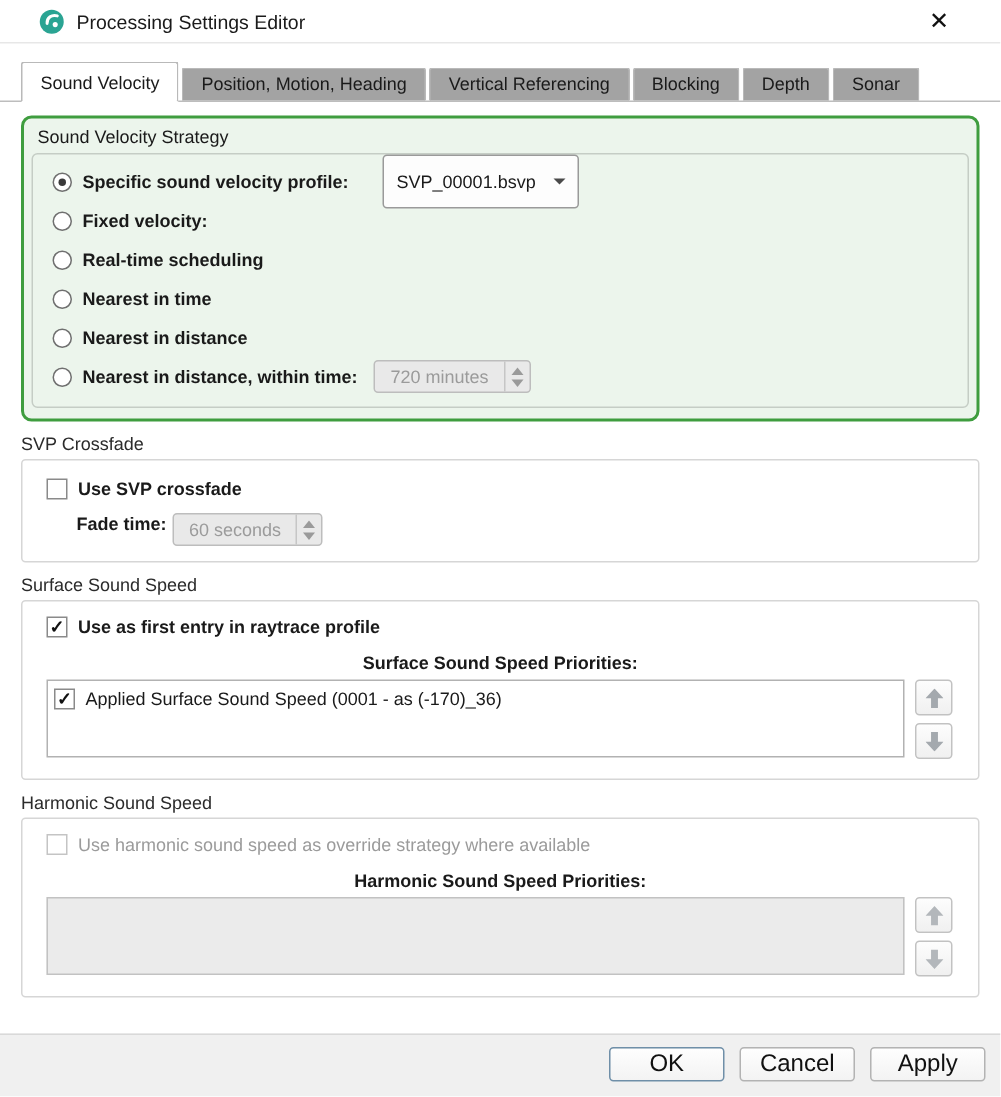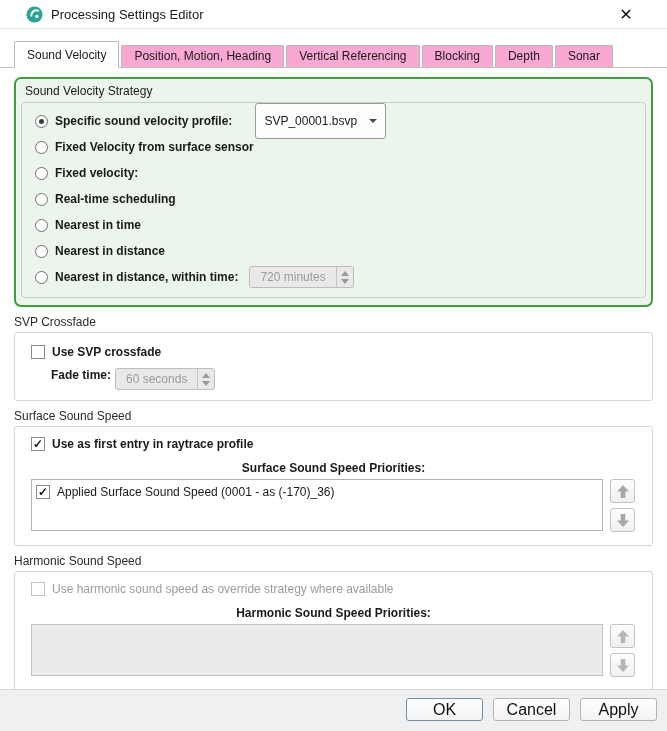--- a/index.html
+++ b/index.html
@@ -23,21 +23,21 @@
     margin-left:auto; width:30px; height:24px; display:flex; align-items:center; justify-content:center;
     font-size:16px; color:#111; cursor:default;
   }
   
   .tabbar{
     display:flex; align-items:flex-end;
     margin-top:12px; padding-left:14px;
     border-bottom:1px solid #bdbdbd;
   }
   .tab{
-    background:#f9a8d4; border:1px solid #b9b9b9; border-bottom:none;
+    background:#a3a3a3; border:1px solid #b9b9b9; border-bottom:none;
     border-radius:2px 2px 0 0;
     padding:3px 12px 4px; margin-right:2px; white-space:nowrap; cursor:default;
   }
   .tab--active{
     background:#fff; padding:6px 12px 5px; margin-bottom:-1px;
     border-bottom:1px solid #fff;
   }
   
   .content{ padding:0 14px; }
   
@@ -173,24 +173,20 @@
 
       <div class="opt-row">
         <span class="radio radio--checked"></span>
         <span class="opt-label">Specific sound velocity profile:</span>
         <span class="combo">
           <span>SVP_00001.bsvp</span>
           <span class="combo-arrow"></span>
         </span>
       </div>
 
-      <div class="opt-row">
-        <span class="radio"></span>
-        <span class="opt-label">Fixed Velocity from surface sensor</span>
-      </div>
 
       <div class="opt-row">
         <span class="radio"></span>
         <span class="opt-label">Fixed velocity:</span>
       </div>
 
       <div class="opt-row">
         <span class="radio"></span>
         <span class="opt-label">Real-time scheduling</span>
       </div>

